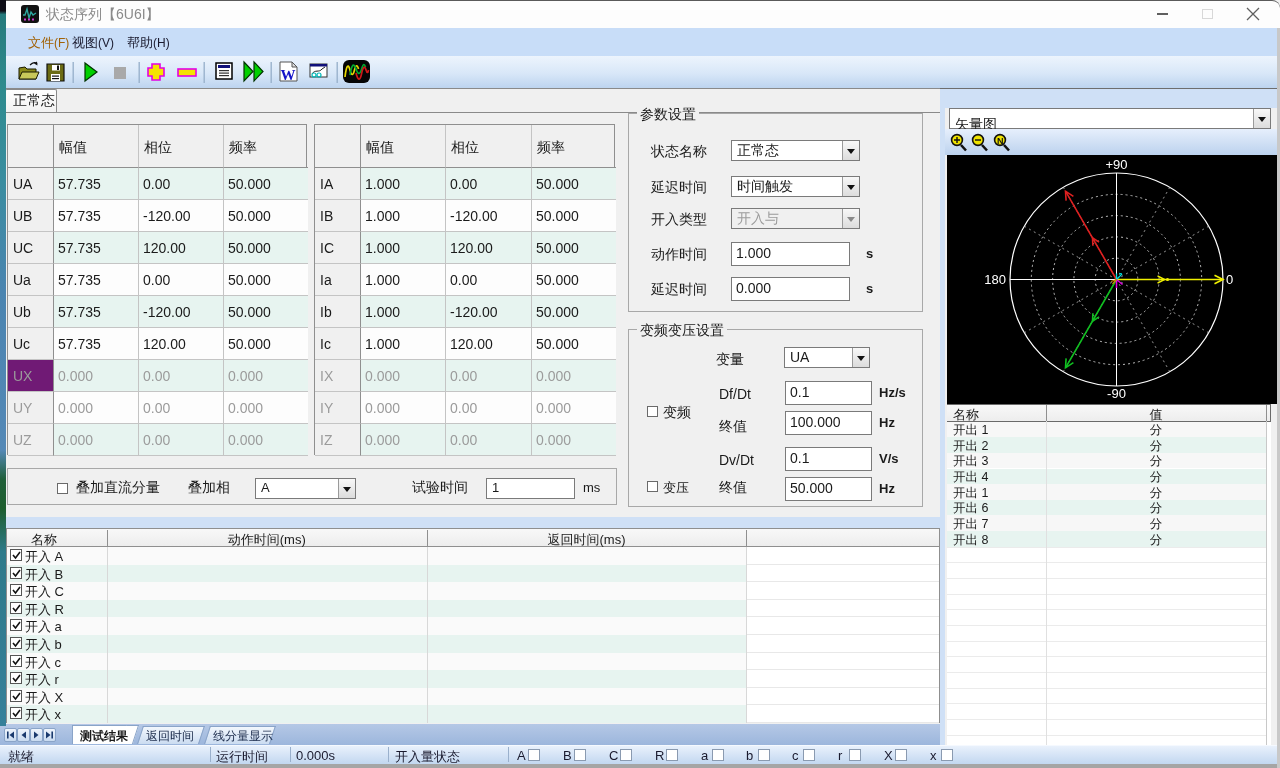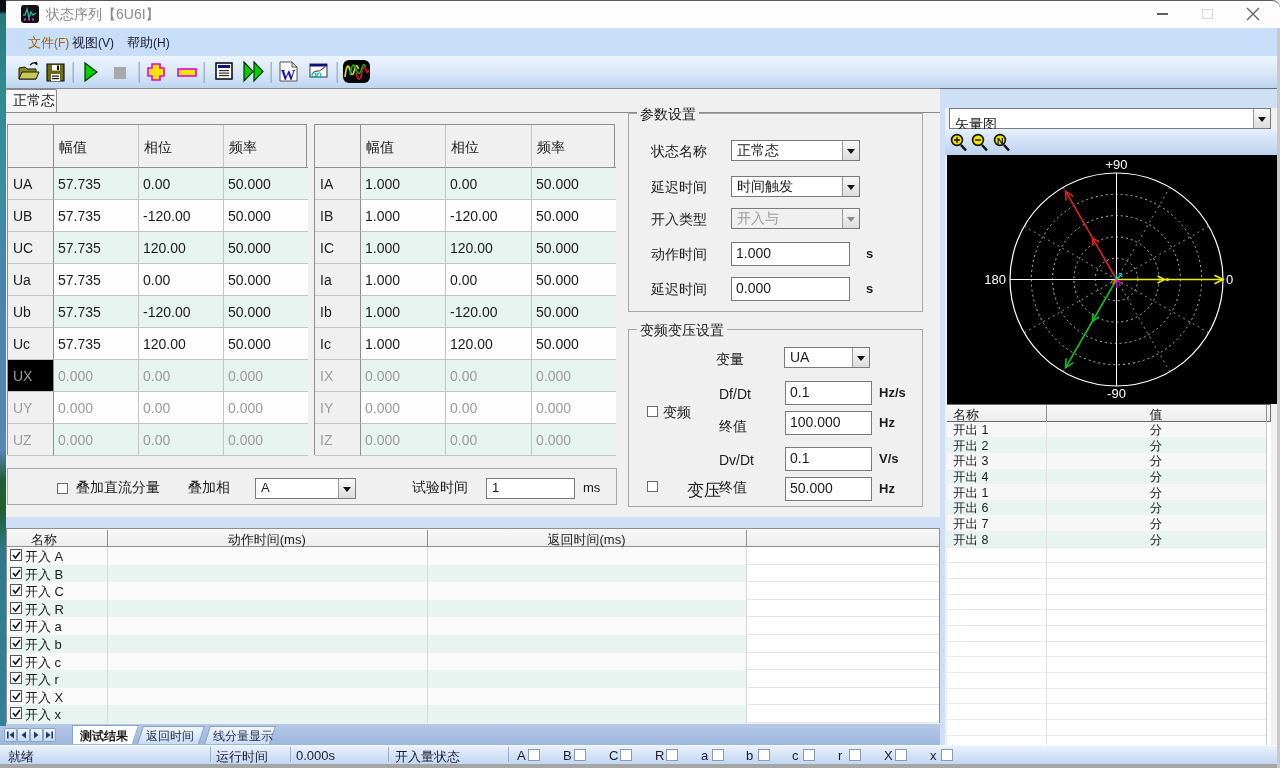--- a/index.html
+++ b/index.html
@@ -156,21 +156,21 @@
     </div>
     <div class="abs" style="left:45px;top:203.2px;width:85px;height:32.0px;border-left:1px solid #8f8f8f;border-bottom:1px solid #c4c4c4;background:#fdfdfd;">
       <span style="position:absolute;left:4px;top:8px;font-size:14px;color:#1a1a1a;">57.735</span>
     </div>
     <div class="abs" style="left:130px;top:203.2px;width:85px;height:32.0px;border-left:1px solid #c4c4c4;border-bottom:1px solid #c4c4c4;background:#fdfdfd;">
       <span style="position:absolute;left:4px;top:8px;font-size:14px;color:#1a1a1a;">120.00</span>
     </div>
     <div class="abs" style="left:215px;top:203.2px;width:85px;height:32.0px;border-left:1px solid #c4c4c4;border-bottom:1px solid #c4c4c4;background:#fdfdfd;">
       <span style="position:absolute;left:4px;top:8px;font-size:14px;color:#1a1a1a;">50.000</span>
     </div>
-    <div class="abs" style="left:0;top:235.3px;width:45px;height:32.0px;border-bottom:1px solid #c4c4c4;background:#000000;">
+    <div class="abs" style="left:0;top:235.3px;width:45px;height:32.0px;border-bottom:1px solid #c4c4c4;background:#701a75;">
       <span style="position:absolute;left:5px;top:8px;font-size:14px;color:#9b9b9b;">UX</span>
     </div>
     <div class="abs" style="left:45px;top:235.3px;width:85px;height:32.0px;border-left:1px solid #8f8f8f;border-bottom:1px solid #c4c4c4;background:#e7f4f0;">
       <span style="position:absolute;left:4px;top:8px;font-size:14px;color:#9b9b9b;">0.000</span>
     </div>
     <div class="abs" style="left:130px;top:235.3px;width:85px;height:32.0px;border-left:1px solid #c4c4c4;border-bottom:1px solid #c4c4c4;background:#e7f4f0;">
       <span style="position:absolute;left:4px;top:8px;font-size:14px;color:#9b9b9b;">0.00</span>
     </div>
     <div class="abs" style="left:215px;top:235.3px;width:85px;height:32.0px;border-left:1px solid #c4c4c4;border-bottom:1px solid #c4c4c4;background:#e7f4f0;">
       <span style="position:absolute;left:4px;top:8px;font-size:14px;color:#9b9b9b;">0.000</span>
@@ -376,21 +376,21 @@
 <div class="txt" style="left:663px;top:404px;font-size:14px;">变频</div>
 <div class="txt" style="left:719px;top:418px;font-size:14px;">终值</div>
 <div class="abs" style="left:785px;top:411px;width:87px;height:24px;background:#fff;border:1px solid #7a7a7a;"></div>
 <div class="txt" style="left:790px;top:414px;font-size:14px;">100.000</div>
 <div class="txt" style="left:879px;top:415px;font-size:13px;font-weight:bold;">Hz</div>
 <div class="txt" style="left:719px;top:452px;font-size:14px;">Dv/Dt</div>
 <div class="abs" style="left:785px;top:447px;width:87px;height:24px;background:#fff;border:1px solid #7a7a7a;"></div>
 <div class="txt" style="left:790px;top:450px;font-size:14px;">0.1</div>
 <div class="txt" style="left:879px;top:451px;font-size:13px;font-weight:bold;">V/s</div>
 <div class="abs" style="left:647px;top:481px;width:11px;height:11px;background:#fff;border:1px solid #6a6a6a;"></div>
-<div class="txt" style="left:663px;top:479px;font-size:17px;margin-left:24px;">变压</div>
+<div class="txt" style="left:663px;top:479px;font-size:13px;">变压</div>
 <div class="txt" style="left:719px;top:479px;font-size:14px;">终值</div>
 <div class="abs" style="left:785px;top:477px;width:87px;height:24px;background:#fff;border:1px solid #7a7a7a;"></div>
 <div class="txt" style="left:790px;top:480px;font-size:14px;">50.000</div>
 <div class="txt" style="left:879px;top:481px;font-size:13px;font-weight:bold;">Hz</div>
 <div class="abs" style="left:0;top:517px;width:940px;height:11px;background:#cfe0f6;"></div>
 <div class="abs" style="left:6px;top:528px;width:934px;height:195px;background:#fff;border:1px solid #8f8f8f;border-bottom:none;">
     <div class="abs" style="left:0;top:0;width:932px;height:17.5px;background:linear-gradient(#f8f8f8,#ededed);border-bottom:1px solid #8f8f8f;"></div>
     <div class="abs" style="left:99.5px;top:1px;width:1px;height:15.5px;background:#8f8f8f;"></div>
     <div class="abs" style="left:420px;top:1px;width:1px;height:15.5px;background:#8f8f8f;"></div>
     <div class="abs" style="left:739px;top:1px;width:1px;height:15.5px;background:#8f8f8f;"></div>

